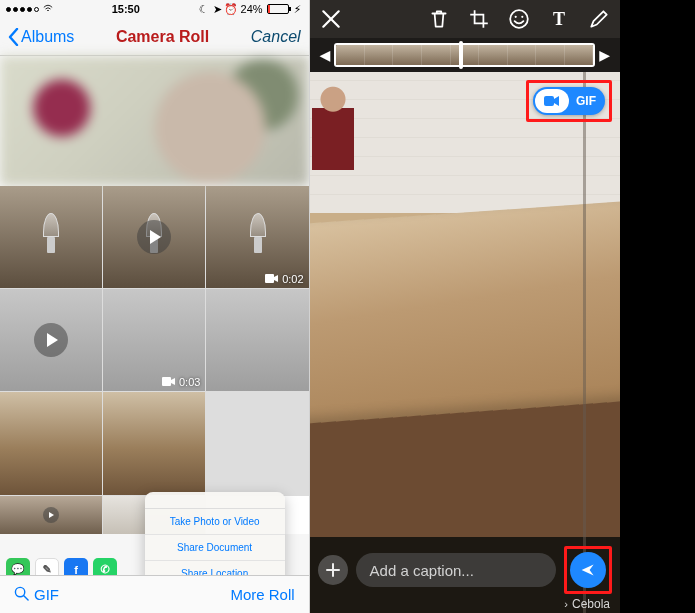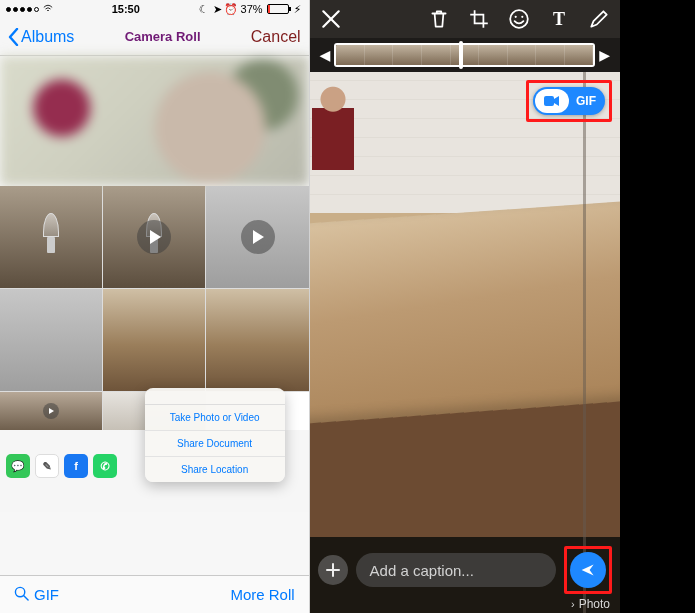--- a/index.html
+++ b/index.html
@@ -16,22 +16,22 @@
   .dot { width:5px; height:5px; border-radius:50%; border:1px solid #000; }
   .dot.on { background:#000; }
   .batt { width:22px; height:10px; border:1px solid #000; border-radius:2px; position:relative; display:flex; align-items:center; }
   .batt:after { content:""; position:absolute; right:-3px; top:2px; width:2px; height:4px; background:#000; }
   .batt-fill { height:100%; background:#ff3b30; width:14%; }
   .status-icon { width:10px; height:10px; display:inline-flex; align-items:center; justify-content:center; }
 
   
   .navbar { height:38px; display:flex; align-items:center; justify-content:space-between; padding:0 8px; background:#f6f6f6; border-bottom:.5px solid #c9c9c9;gap:20px; }
   .nav-left { display:flex; align-items:center; color:#007aff; font-size:16px; gap:2px; }
-  .nav-title { font-weight:600; font-size:13px; color:#701a75; }
-  .nav-right { color:#7f1d1d; font-size:16px; }
+  .nav-title { font-weight:600; font-size:16px; color:#b91c1c; }
+  .nav-right { color:#0c4a6e; font-size:16px;font-style:italic; }
 
   
   .header-blur { height:130px; background:
     radial-gradient(circle at 20% 40%, #9e2a50 0 28px, transparent 29px),
     radial-gradient(circle at 68% 55%, #cbb9a8 0 55px, transparent 56px),
     radial-gradient(circle at 85% 30%, #7f8d70 0 35px, transparent 36px),
     linear-gradient(135deg,#d9dbc9,#cfd0be 40%,#b7b8aa);
     filter: blur(6px) saturate(.9);
   }
 
@@ -136,21 +136,21 @@
           <svg viewBox="0 0 12 12">
               <path d="M1 4 Q6 -1 11 4 M3 6 Q6 3 9 6 M5 8 Q6 7 7 8" stroke="#000" fill="none" stroke-width="1"></path>
             </svg>
         </span>
       </div>
       <div style="font-weight:600">15:50</div>
       <div class="status-right">
         <span class="status-icon">☾</span>
         <span class="status-icon">➤</span>
         <span class="status-icon">⏰</span>
-        <span>37%</span>
+        <span>24%</span>
         <span class="batt">
             <span class="batt-fill"></span>
           </span>
         <span class="status-icon">⚡︎</span>
       </div>
     </div>
 
     <div class="navbar">
       <div class="nav-left">
         <svg width="11" height="18" viewBox="0 0 11 18">
@@ -167,24 +167,43 @@
     <div class="grid">
       <div class="tile dark">
           <span class="glass"></span>
         </div>
       <div class="tile dark">
           <span class="glass"></span>
         <span class="play-badge">
             <span class="play-triangle"></span>
           </span>
       </div>
+      <div class="tile dark">
+          <span class="glass"></span>
+        <span class="tile-meta">
+          <span class="vidcam-icon"><svg viewBox="0 0 13 9">
+                <rect x="0" y="0" width="9" height="9" rx="1" fill="#fff"></rect>
+                <path d="M9 3 13 1 13 8 9 6 Z" fill="#fff"></path>
+              </svg></span>
+          <span>0:02</span>
+        </span>
+      </div>
       <div class="tile grey">
         <span class="play-badge">
             <span class="play-triangle"></span>
           </span>
+      </div>
+      <div class="tile grey">
+        <span class="tile-meta">
+          <span class="vidcam-icon"><svg viewBox="0 0 13 9">
+                <rect x="0" y="0" width="9" height="9" rx="1" fill="#fff"></rect>
+                <path d="M9 3 13 1 13 8 9 6 Z" fill="#fff"></path>
+              </svg></span>
+          <span>0:03</span>
+        </span>
       </div>
       <div class="tile grey"></div>
       <div class="tile brown"></div>
       <div class="tile brown"></div>
     </div>
 
     <div class="mini-row">
       <div class="mini">
           <span class="play-badge">
             <span class="play-triangle"></span>
@@ -308,18 +327,18 @@
           <div class="send-btn">
             <svg viewBox="0 0 20 20">
                 <path d="M2 10 L17 3 L12 10 L17 17 Z" fill="#fff"></path>
               </svg>
           </div>
         </div>
       </div>
 
       <div class="recipient">
         <span class="chev">›</span>
-        <span>Photo</span>
+        <span>Cebola</span>
       </div>
     </div>
 
   </div>
 </div>
 
 </body></html>

